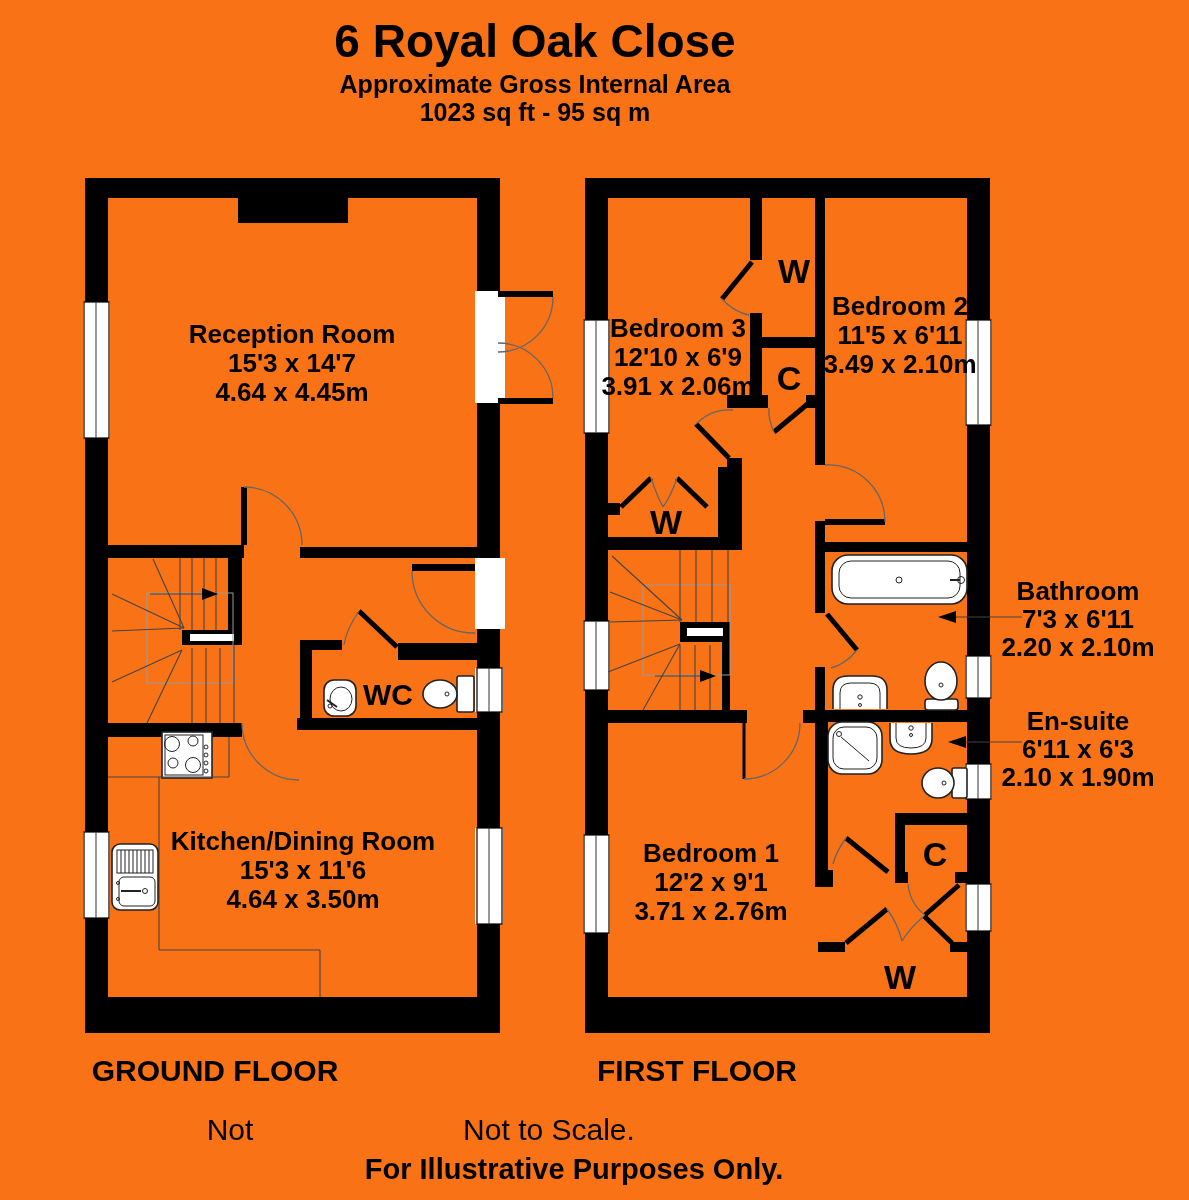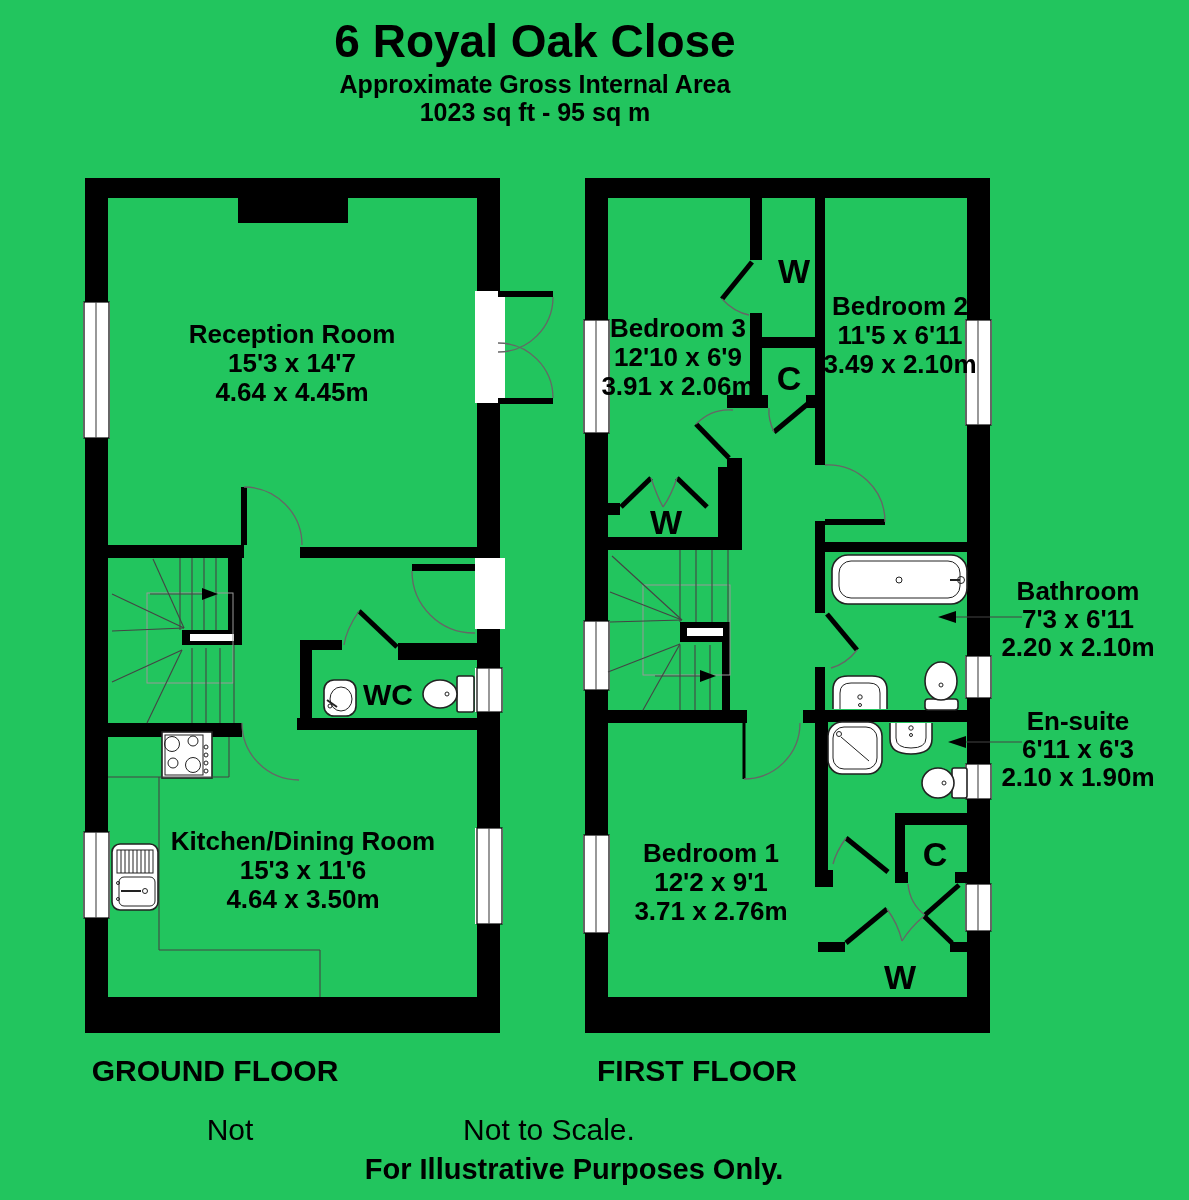--- a/index.html
+++ b/index.html
@@ -1,16 +1,16 @@
 <!DOCTYPE html>
 <html><head>
 <meta charset="utf-8">
 <style>
   html,body{margin:0;padding:0;background:#fff;}
-  #stage{width:1189px;height:1200px;position:relative;background:#22c55e;overflow:hidden;}
+  #stage{width:1189px;height:1200px;position:relative;background:#f97316;overflow:hidden;}
   svg{display:block;}
   text{font-family:"Liberation Sans","DejaVu Sans",sans-serif;fill:#000;}
   .t-title{font-size:46px;font-weight:700;}
   .t-sub{font-size:25px;font-weight:700;}
   .t-room{font-size:26px;font-weight:700;}
   .t-closet{font-size:34px;font-weight:700;}
   .t-floor{font-size:30px;font-weight:700;}
   .t-scale{font-size:30px;font-weight:400;}
   .t-illus{font-size:29px;font-weight:700;}
   .wall{fill:#000;stroke:none;}

